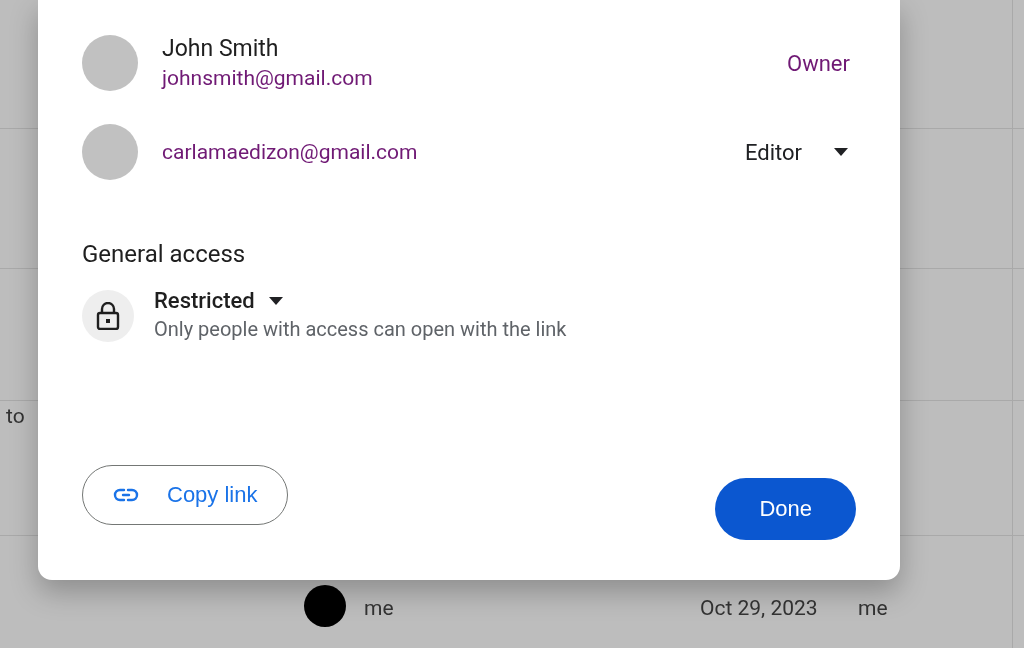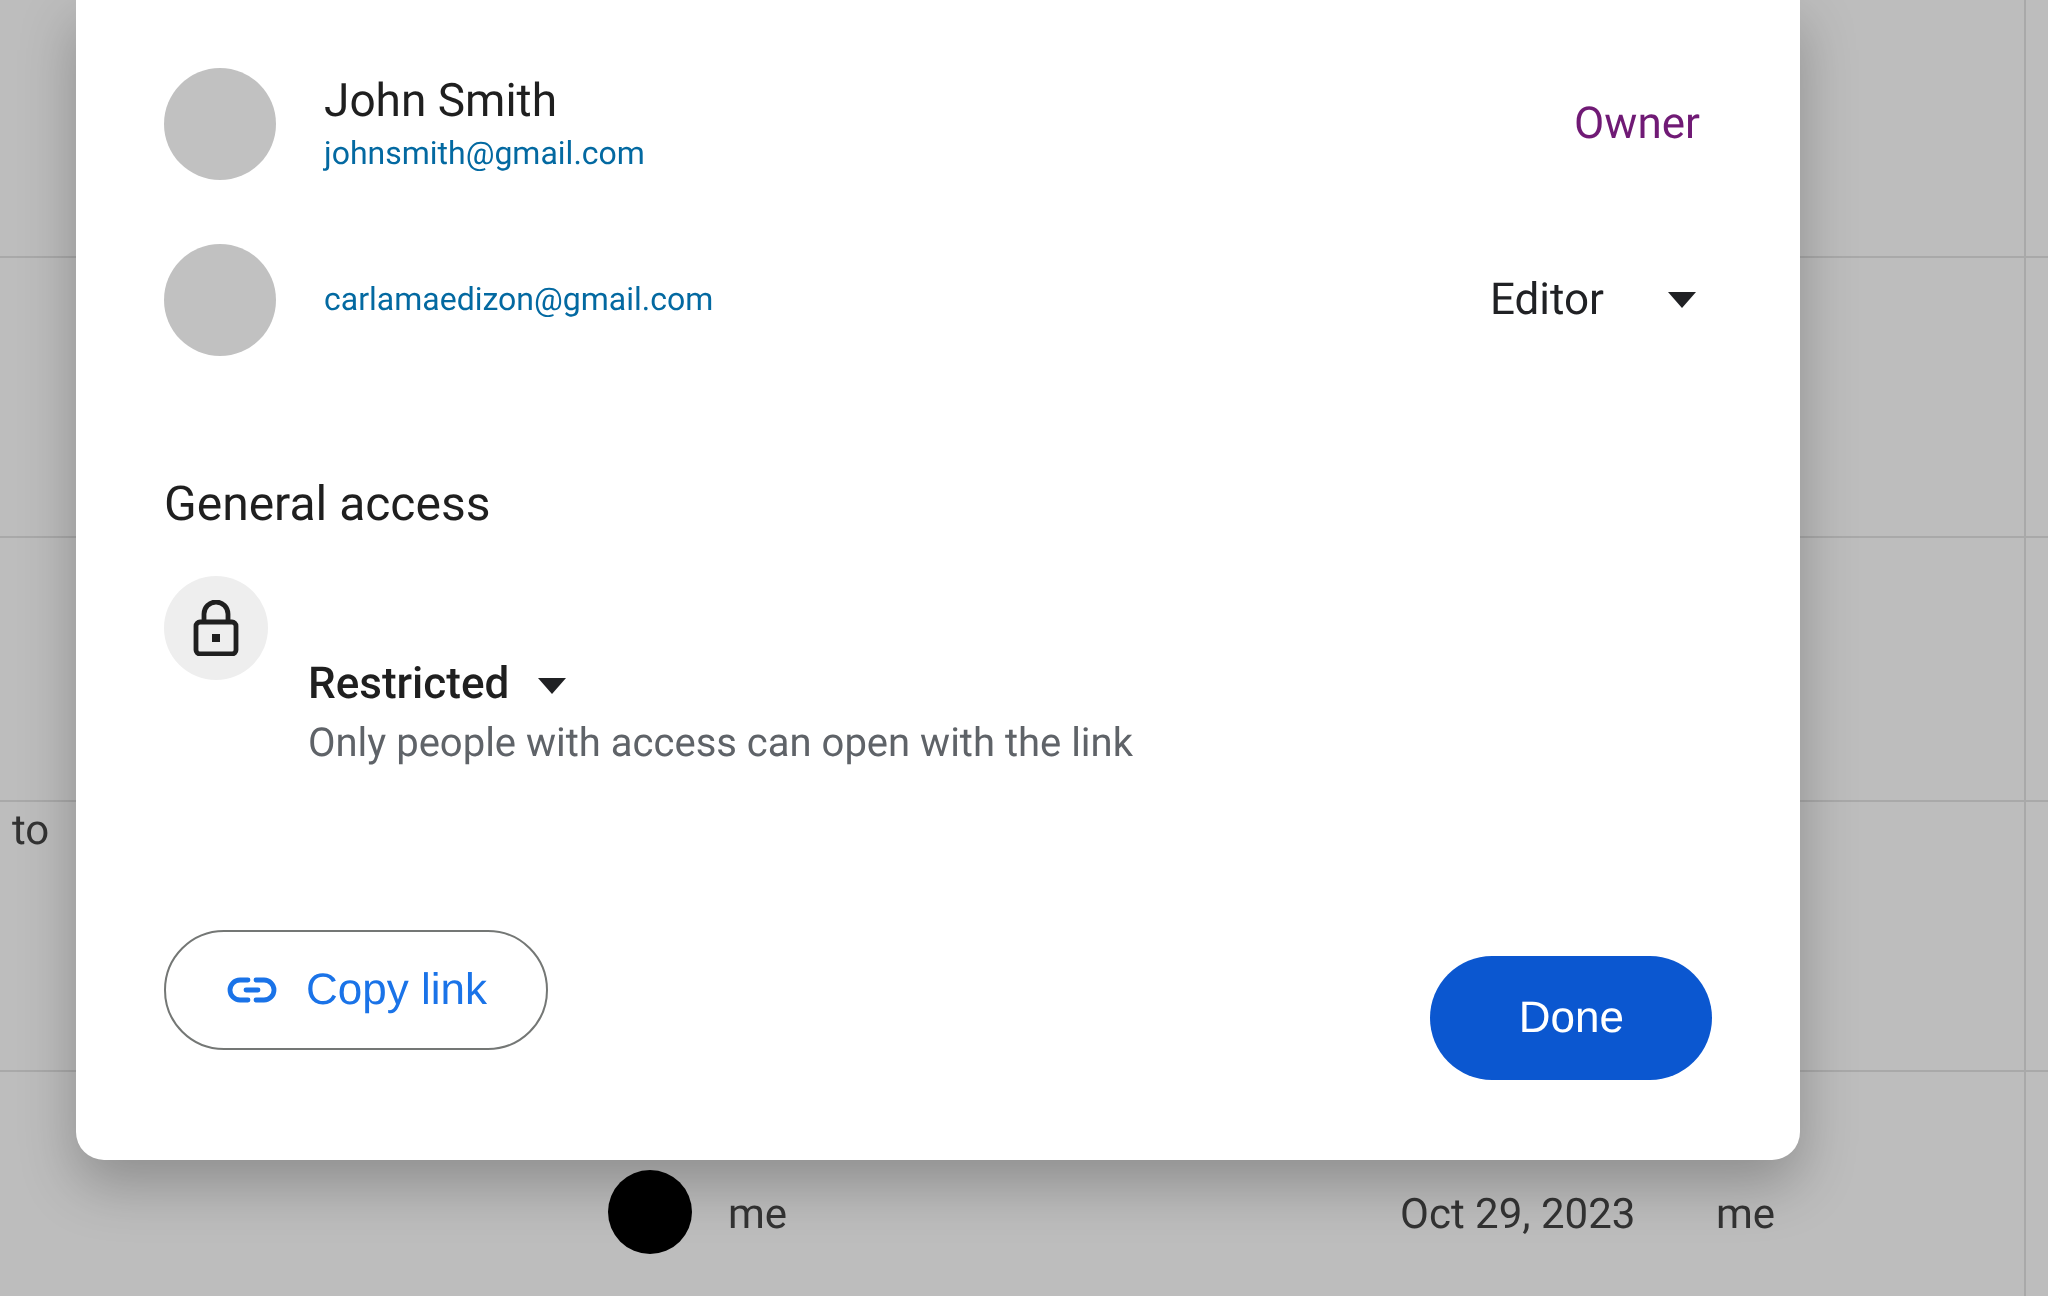--- a/index.html
+++ b/index.html
@@ -68,22 +68,22 @@
       margin-left: 24px;
       flex: 1;
     }
     .person-name {
       font-size: 23px;
       color: #1f1f1f;
       font-weight: 400;
       line-height: 1.3;
     }
     .person-email {
-      font-size: 16px;
-      color: #0369a1;
+      font-size: 21px;
+      color: #701a75;
       font-weight: 400;
       line-height: 1.35;
     }
     .role-owner {
       font-size: 22px;
       color: #701a75;
       font-weight: 400;
       padding-right: 6px;
     }
     .role-editor {
@@ -127,39 +127,38 @@
     .access-info { flex: 1; }
     .access-select {
       display: flex;
       align-items: center;
       gap: 14px;
       font-size: 22px;
       color: #1f1f1f;
       font-weight: 500;
       cursor: pointer;
       margin-bottom: 4px;
-      margin-top: 44px;
     }
     .access-desc {
       font-size: 20px;
       color: #5f6368;
     }
     .footer {
       position: absolute;
       left: 44px;
       right: 44px;
       bottom: 40px;
       display: flex;
       align-items: center;
       justify-content: space-between;
     }
     .copy-link-btn {
       display: flex;
       align-items: center;
-      gap: 14px;
+      gap: 28px;
       border: 1px solid #747775;
       border-radius: 32px;
       background: #fff;
       padding: 16px 30px;
       font-size: 22px;
       font-weight: 500;
       color: #1a73e8;
       cursor: pointer;
     }
     .done-btn {

